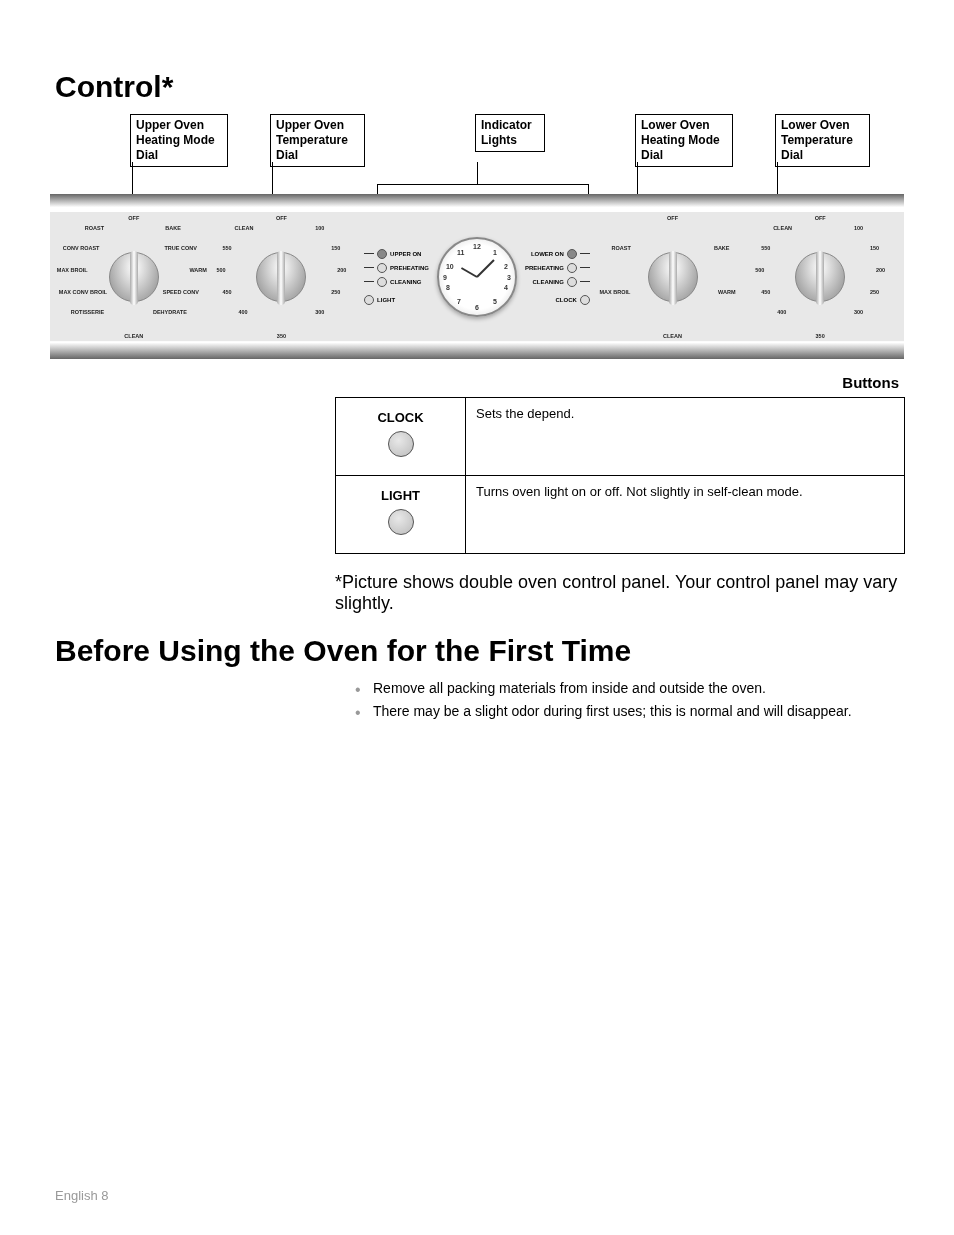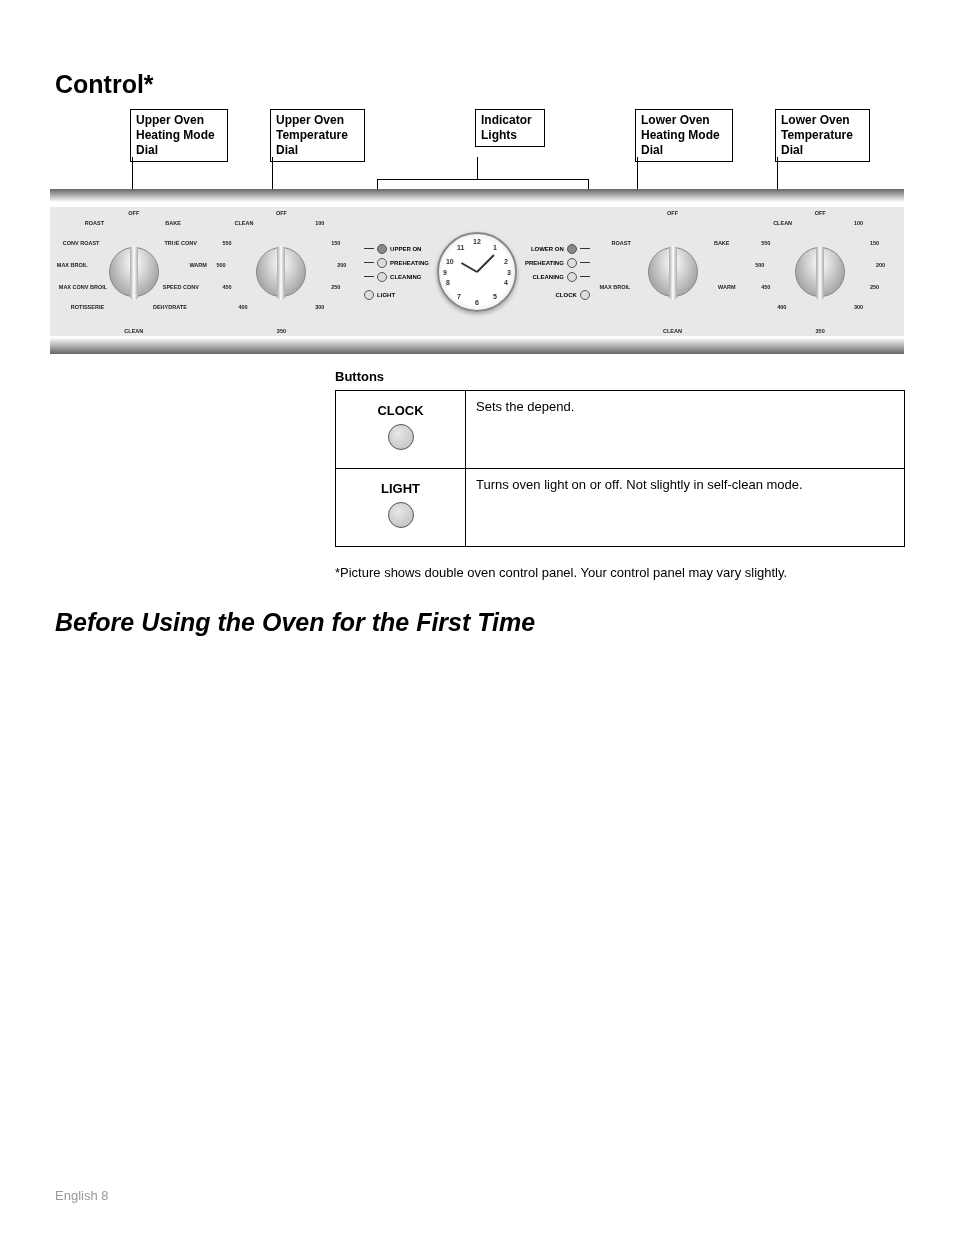--- a/index.html
+++ b/index.html
@@ -6,21 +6,21 @@
   body {
     font-family: Arial, Helvetica, sans-serif;
     width: 954px;
     height: 1235px;
     background: #fff;
     color: #000;
     position: relative;
     padding: 70px 55px 30px 55px;
   }
   h1 {
-    font-size: 25px;
+    font-size: 30px;
     font-weight: bold;
     margin-bottom: 10px;
   }
   .callout {
     border: 1px solid #000;
     padding: 3px 5px;
     font-size: 12px;
     font-weight: bold;
     line-height: 1.25;
     position: absolute;
@@ -140,25 +140,26 @@
     width: 10px;
     height: 1px;
     background: #333;
   }
   .leader {
     position: absolute;
     width: 1px;
     background: #000;
   }
   .buttons-title {
-    font-size: 13px;
+    font-size: 15px;
     font-weight: bold;
     margin-left: 280px;
     margin-top: 10px;
     margin-bottom: 6px;
+    text-align: right;
   }
   table.buttons {
     border-collapse: collapse;
     margin-left: 280px;
     width: 570px;
   }
   table.buttons td {
     border: 1px solid #000;
     padding: 8px 10px;
     font-size: 13px;
@@ -173,21 +174,21 @@
   }
   .btn-circle {
     width: 26px;
     height: 26px;
     border-radius: 50%;
     border: 1.5px solid #555;
     background: radial-gradient(circle at 40% 35%, #e8e8e8, #bbb);
     margin: 6px auto 10px auto;
   }
   .footnote {
-    font-size: 13px;
+    font-size: 18px;
     margin-left: 280px;
     margin-top: 18px;
   }
   ul.bullets {
     margin-left: 300px;
     margin-top: 10px;
     list-style: none;
   }
   ul.bullets li {
     font-size: 14px;
@@ -204,22 +205,21 @@
     font-size: 16px;
   }
   .page-footer {
     position: absolute;
     bottom: 32px;
     left: 55px;
     font-size: 13px;
     color: #999;
   }
   h1.second {
-    margin-top: 28px;
-    font-style: italic;
+    margin-top: 20px;
   }
 </style>
 </head>
 <body>
 
 <h1>Control*</h1>
 
 <div class="panel-wrap">
 
   <div class="callout" style="left:75px; top:0; width:98px;">Upper Oven<br>Heating Mode<br>Dial</div>
@@ -379,15 +379,17 @@
     <td>Turns oven light on or off. Not slightly in self-clean mode.</td>
   </tr>
 </tbody>
   </table>
 
 <div class="footnote">*Picture shows double oven control panel. Your control panel may vary slightly.</div>
 
 <h1 class="second">Before Using the Oven for the First Time</h1>
 
 <ul class="bullets">
+  <li>Remove all packing materials from inside and outside the oven.</li>
+  <li>There may be a slight odor during first uses; this is normal and will disappear.</li>
 </ul>
 
 <div class="page-footer">English 8</div>
 
 </body></html>

